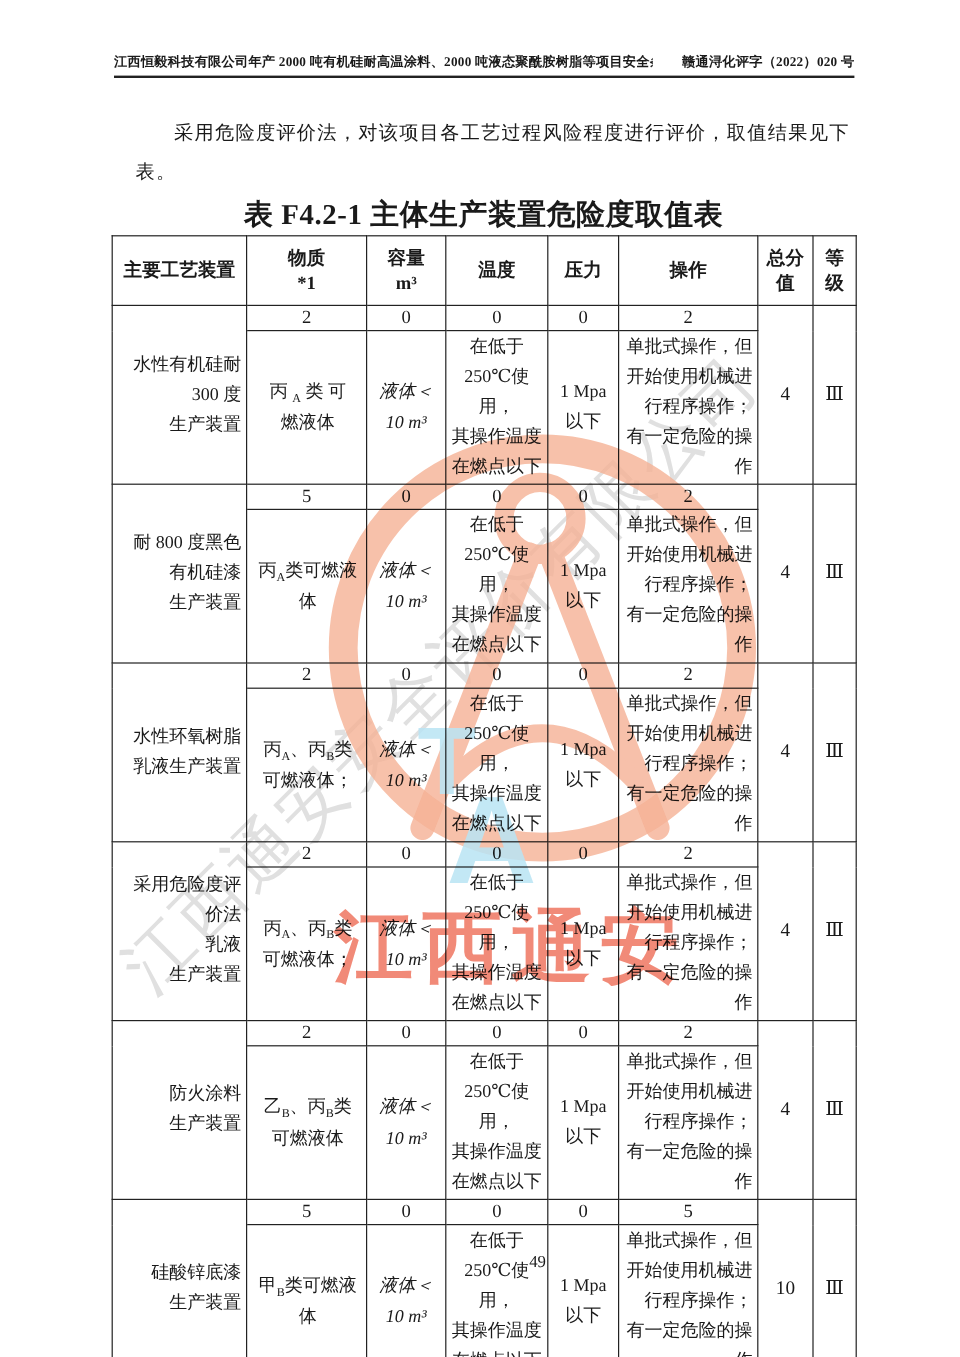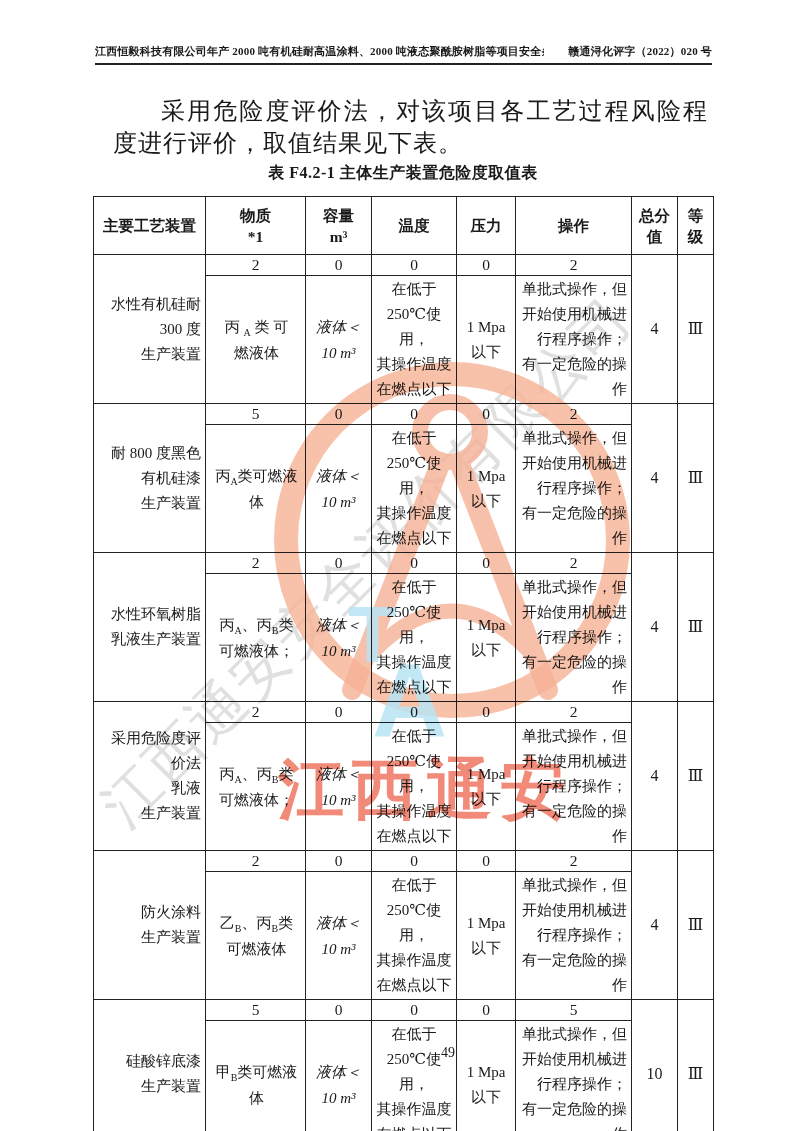--- a/index.html
+++ b/index.html
@@ -16,27 +16,27 @@
     position:absolute;left:95px;right:88px;top:44px;
     display:flex;justify-content:space-between;align-items:flex-end;
     font-size:11px;font-weight:bold;letter-spacing:.2px;
     border-bottom:2px solid #222;padding-bottom:4px;white-space:nowrap;
   }
   .doc-header .hdr-left{overflow:hidden;}
   .doc-header .hdr-right{margin-left:24px;text-align:center;}
   
   .body-text{
     position:absolute;left:113px;right:92px;top:96px;
-    font-size:24px;line-height:31.5px;letter-spacing:1px;
+    font-size:16px;line-height:31.5px;letter-spacing:1px;
     text-indent:2em;text-align:justify;
   }
   
   .table-title{
     position:absolute;left:93px;width:620px;top:163px;
-    text-align:center;font-size:16px;font-weight:bold;letter-spacing:.5px;
+    text-align:center;font-size:24px;font-weight:bold;letter-spacing:.5px;
   }
   
   table.main-table{
     position:absolute;left:93px;top:196px;width:620px;
     border-collapse:collapse;table-layout:fixed;
   }
   .main-table th,.main-table td{
     border:1.5px solid #222;
     padding:1px 4px;
     text-align:center;vertical-align:middle;

